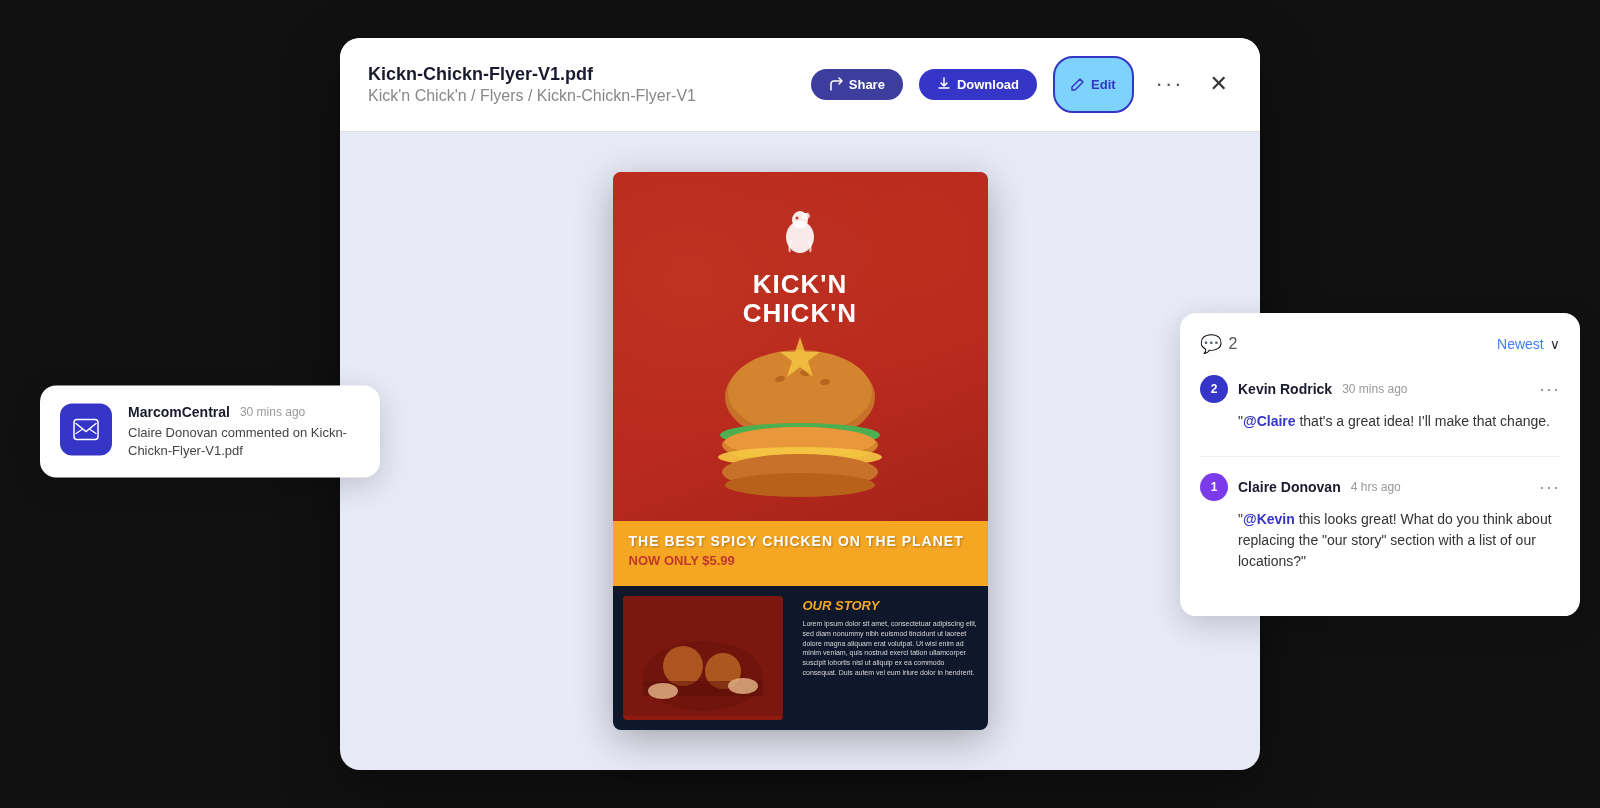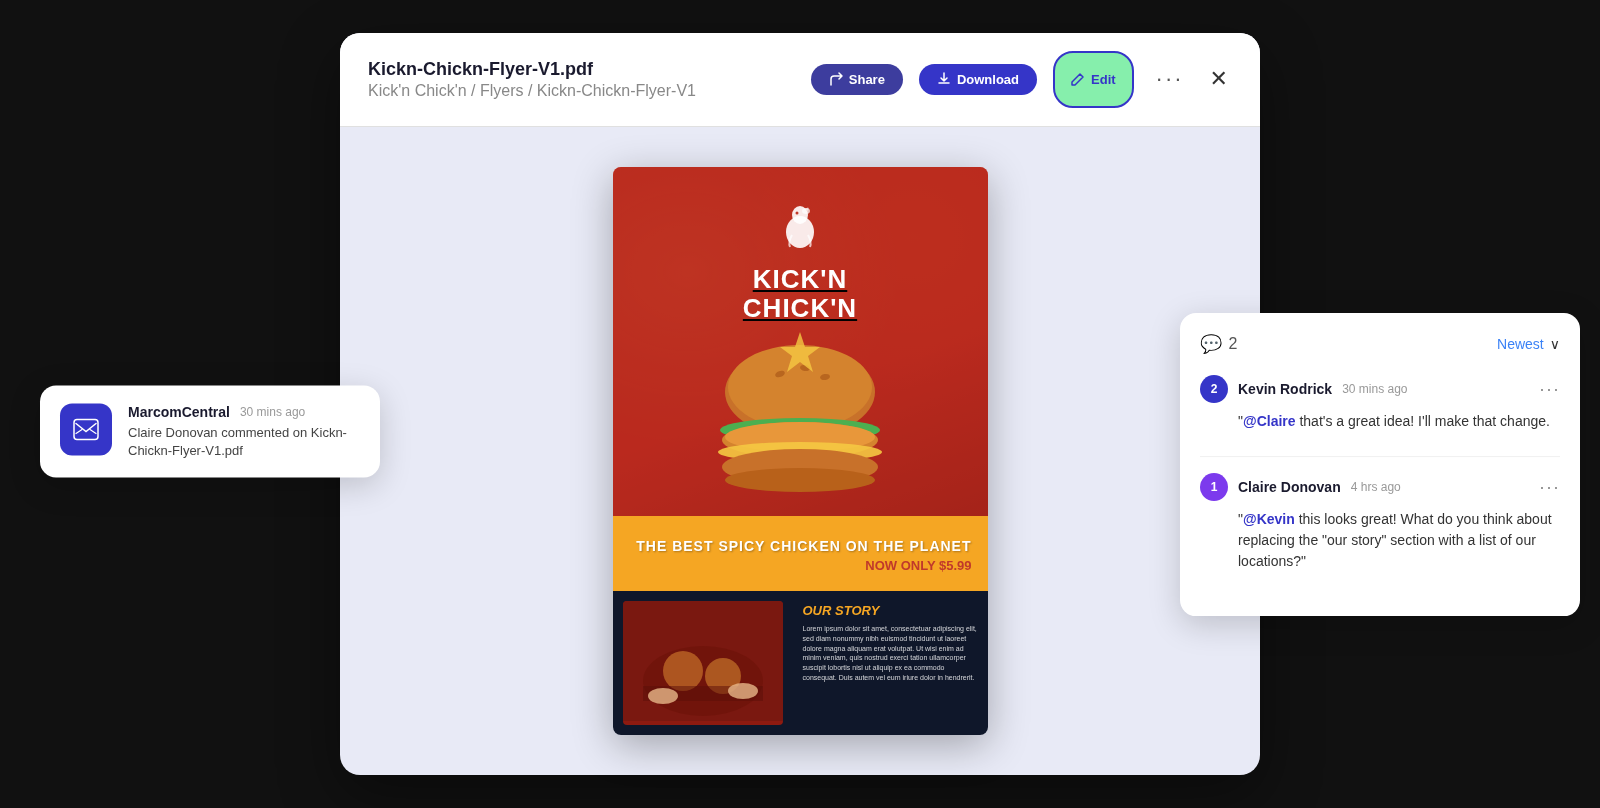--- a/index.html
+++ b/index.html
@@ -80,21 +80,21 @@
       padding: 8px 18px;
       font-size: 13px;
       font-weight: 600;
       cursor: pointer;
       display: flex;
       align-items: center;
       gap: 6px;
     }
 
     .btn-edit {
-      background: #86efac;
+      background: #7dd3fc;
       color: #3535c8;
       border: 2px solid #3535c8;
       border-radius: 20px;
       padding: 19px 16px;
       font-size: 13px;
       font-weight: 600;
       cursor: pointer;
       display: flex;
       align-items: center;
       gap: 6px;
@@ -152,21 +152,20 @@
 
     .flyer-top {
       background: linear-gradient(160deg, #c0392b 60%, #922b21 100%);
       padding: 20px 20px 0 20px;
       position: relative;
       min-height: 320px;
       display: flex;
       flex-direction: column;
       align-items: center;
       overflow: hidden;
-      text-decoration: underline;
     }
 
     .flyer-bg-overlay {
       position: absolute;
       top: 0; left: 0; right: 0; bottom: 0;
       background: rgba(180, 30, 20, 0.55);
       z-index: 1;
     }
 
     .flyer-food-bg {
@@ -204,22 +203,22 @@
     }
 
     .burger-img {
       position: relative;
       z-index: 2;
       margin-top: 10px;
     }
 
     .flyer-yellow {
       background: #f5a623;
-      padding: 22px 16px 18px 16px;
-      text-align: right;
+      padding: 12px 16px 18px 16px;
+      text-align: left;
     }
 
     .flyer-tagline {
       color: #fff;
       font-size: 14px;
       font-weight: 900;
       text-transform: uppercase;
       letter-spacing: 1px;
       text-shadow: 1px 1px 2px rgba(0,0,0,0.3);
     }

